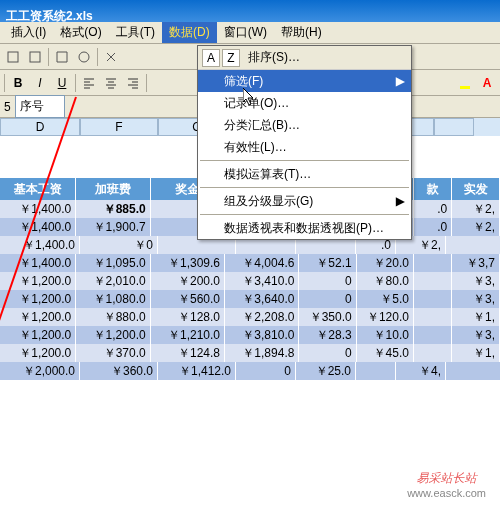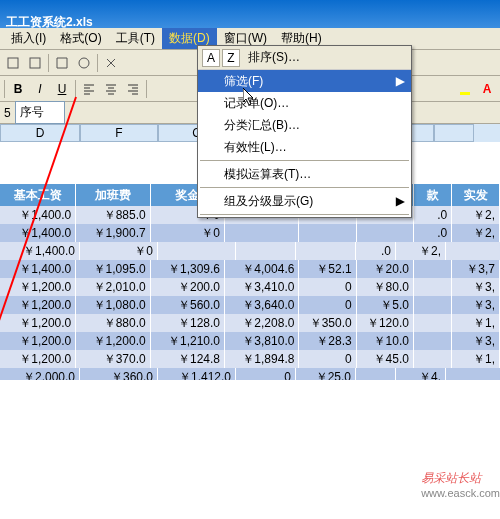--- a/index.html
+++ b/index.html
@@ -1,17 +1,17 @@
 <!DOCTYPE html>
 <html><head>
 <meta charset="utf-8">
 <style>
 *{margin:0;padding:0;box-sizing:border-box;font-family:"SimSun","宋体",sans-serif;font-size:12px}
 body{width:500px;height:519px;overflow:hidden;position:relative;background:#fff}
-.titlebar{background:linear-gradient(#0a6cce,#3c8ee0);height:22px;color:#fff;padding:14px 6px;font-weight:bold}
+.titlebar{background:linear-gradient(#0a6cce,#3c8ee0);height:22px;color:#fff;padding:8px 6px;font-weight:bold}
 .menubar{background:#ece9d8;height:22px;display:flex;align-items:center;padding:1px 4px;border-bottom:1px solid #aca899}
 .menuitem{padding:2px 7px;cursor:default}
 .toolbar{background:#ece9d8;height:26px;border-bottom:1px solid #aca899;display:flex;align-items:center;padding:2px}
 .tbtn{width:20px;height:20px;margin:0 1px;display:flex;align-items:center;justify-content:center;border:1px solid transparent}
 .sep{width:1px;height:18px;background:#aca899;margin:0 2px}
 .toolbar2{background:#ece9d8;height:26px;border-bottom:1px solid #aca899;display:flex;align-items:center;padding:2px}
 .namebox{background:#ece9d8;height:22px;display:flex;align-items:center;padding:2px 4px;border-bottom:1px solid #aca899}
 .nametxt{background:#fff;border:1px solid #7f9db9;padding:2px 18px 2px 4px;min-width:50px}
 .sheet{position:relative;overflow:hidden}
 .colhdr{display:flex;height:18px;background:#d6e7f7}
@@ -26,21 +26,21 @@
 .dropdown{position:absolute;top:45px;left:197px;width:215px;background:#fff;border:1px solid #666;box-shadow:2px 2px 3px rgba(0,0,0,.3);z-index:100}
 .ddhead{height:24px;background:#ece9d8;border-bottom:1px solid #ccc;display:flex;align-items:center;padding-left:4px}
 .ddsort{width:18px;height:18px;border:1px solid #aca899;background:#fff;text-align:center;line-height:16px;margin-right:2px}
 .dditem{height:22px;display:flex;align-items:center;padding:0 18px 0 26px;position:relative}
 .dditem.hl{background:#316ac5;color:#fff}
 .dditem .arrow{position:absolute;right:6px}
 .ddsep{height:1px;background:#aca899;margin:2px 2px}
 .cursor-svg{position:absolute;top:88px;left:243px;z-index:101;pointer-events:none}
 .redline{position:absolute;top:97px;left:75px;width:2px;height:395px;background:red;transform:rotate(19deg);transform-origin:top;z-index:50;pointer-events:none}
 .redarrow{position:absolute;top:90px;left:222px;z-index:51;pointer-events:none}
-.watermark{position:absolute;bottom:20px;right:0;color:#e85a5a;font-size:14px;z-index:40;text-align:left;font-style:italic}
+.watermark{position:absolute;bottom:20px;right:14px;color:#e85a5a;font-size:14px;z-index:40;text-align:center;font-style:italic}
 .watermark .url{font-size:11px;color:#888;font-style:normal}
 .lowblank{position:absolute;top:380px;left:0;right:0;height:140px;background:#fff}
 </style>
 </head>
 <body>
 
 <div class="titlebar">工工资系统2.xls</div>
 
 <div class="menubar">
   <span class="menuitem">插入(I)</span>
@@ -135,21 +135,21 @@
       <div class="dh" style="width: 78px;">奖金</div>
       <div class="dh" style="width: 78px;"></div>
       <div class="dh" style="width: 60px;"></div>
       <div class="dh" style="width: 60px;"></div>
       <div class="dh" style="width: 40px;">款</div>
       <div class="dh" style="width: 50px;">实发</div>
     </div>
   <div class="rows" id="rows">
       <div class="row">
         <div class="cell" style="width: 80px;">￥1,400.0</div>
-        <div class="cell" style="width: 78px;">￥885.0</div>
+        <div class="cell" style="width: 78px; font-weight: bold;">￥885.0</div>
         <div class="cell" style="width: 78px;">￥0</div>
         <div class="cell" style="width: 78px;"></div>
         <div class="cell" style="width: 60px;"></div>
         <div class="cell" style="width: 60px;"></div>
         <div class="cell" style="width: 40px;">.0</div>
         <div class="cell" style="width: 50px;">￥2,</div>
       </div>
       <div class="row">
         <div class="cell" style="width: 80px;">￥1,400.0</div>
         <div class="cell" style="width: 78px;">￥1,900.7</div>
@@ -255,20 +255,21 @@
   <div class="dditem">分类汇总(B)…</div>
   <div class="dditem">有效性(L)…</div>
   <div class="ddsep"></div>
   <div class="dditem">模拟运算表(T)…</div>
   <div class="ddsep"></div>
   <div class="dditem">
       <span>组及分级显示(G)</span>
       <span class="arrow">▶</span>
     </div>
   <div class="ddsep"></div>
+  <div class="dditem">数据透视表和数据透视图(P)…</div>
 </div>
 
 <svg class="cursor-svg" width="16" height="20">
     <path d="M0 0l0 14 3-3 3 6 2-1-3-6 5 0z" fill="#fff" stroke="#000"></path>
   </svg>
 
 <svg class="redarrow" width="20" height="20">
     <path d="M0 20L10 0L20 20L10 14z" fill="red" transform="rotate(15 10 10)"></path>
   </svg>
 <div class="redline"></div>

